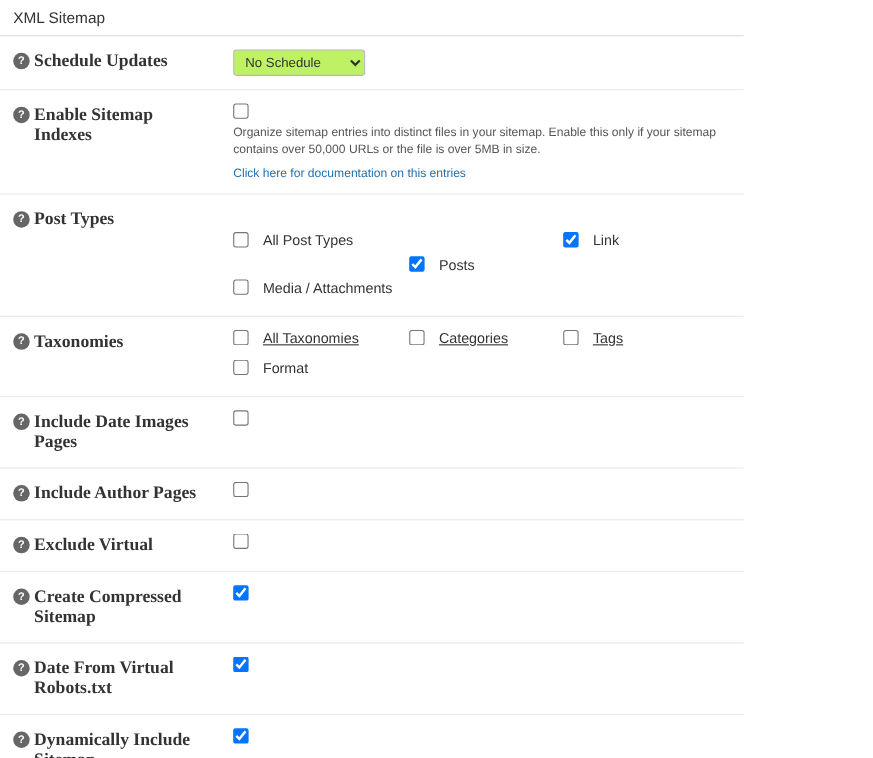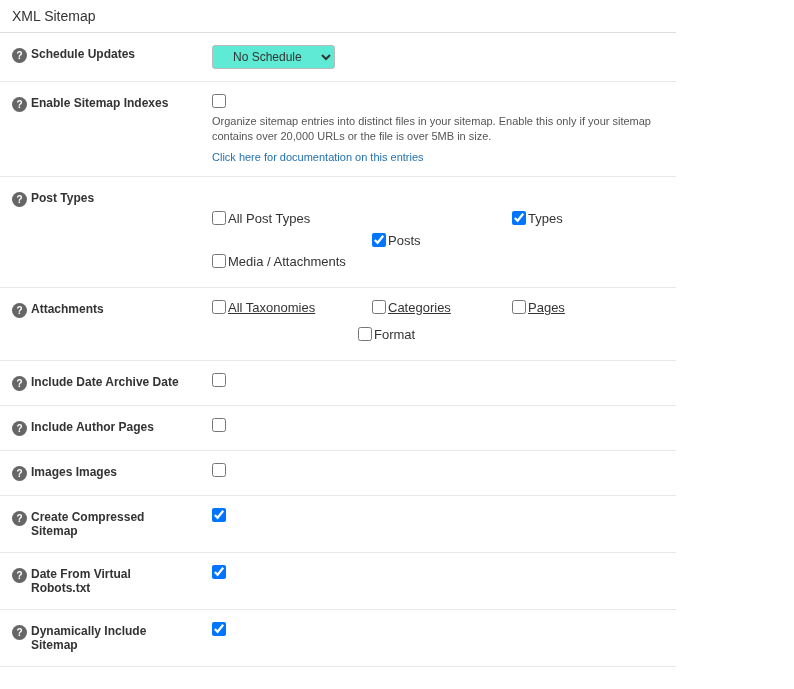--- a/index.html
+++ b/index.html
@@ -55,37 +55,38 @@
       border-radius: 50%;
       background: #666;
       color: #fff;
       font-size: 10px;
       font-weight: bold;
       cursor: pointer;
       flex-shrink: 0;
       margin-top: 1px;
     }
     .label-text {
-      font-size: 12px;
+      font-size: 16px;
       font-weight: bold;
+      font-family: Liberation Serif, serif;
     }
     select.schedule-select {
-      padding: 3px 16px;
+      padding: 3px 6px;
       border: 1px solid #bbb;
       border-radius: 3px;
-      background: #5eead4;
+      background: #bef264;
       font-size: 12px;
       color: #333;
       cursor: pointer;
       min-width: 120px;
     }
     .checkbox-row {
       display: flex;
       align-items: center;
-      gap: 2px;
+      gap: 13px;
       margin-bottom: 6px;
     }
     .checkbox-row input[type="checkbox"] {
       width: 14px;
       height: 14px;
       cursor: pointer;
     }
     .description-text {
       font-size: 11px;
       color: #555;
@@ -131,21 +132,21 @@
       <td class="settings-label-cell">
         <div class="label-with-help">
           <span class="help-icon">?</span>
           <span class="label-text">Enable Sitemap Indexes</span>
         </div>
       </td>
       <td class="settings-control-cell">
         <div class="checkbox-row">
           <input type="checkbox" style="">
         </div>
-        <div class="description-text">Organize sitemap entries into distinct files in your sitemap. Enable this only if your sitemap contains over 20,000 URLs or the file is over 5MB in size.</div>
+        <div class="description-text">Organize sitemap entries into distinct files in your sitemap. Enable this only if your sitemap contains over 50,000 URLs or the file is over 5MB in size.</div>
         <a class="doc-link" href="#">Click here for documentation on this entries</a>
       </td>
     </tr>
 
     <tr class="settings-row">
       <td class="settings-label-cell">
         <div class="label-with-help">
           <span class="help-icon">?</span>
           <span class="label-text">Post Types</span>
         </div>
@@ -155,68 +156,68 @@
           <div style="min-width:160px; margin-bottom:6px;" class="checkbox-row">
             <input type="checkbox" style="">
             <span>All Post Types</span>
           </div>
           <div style="min-width:140px; margin-bottom:6px;margin-top:44px;" class="checkbox-row">
             <input type="checkbox" checked="" style="">
             <span>Posts</span>
           </div>
           <div style="min-width:140px; margin-bottom:6px;" class="checkbox-row">
             <input type="checkbox" checked="" style="">
-            <span>Types</span>
+            <span>Link</span>
           </div>
         </div>
         <div style="display:flex; flex-wrap:wrap;align-items:flex-end;">
           <div style="min-width:160px;" class="checkbox-row">
             <input type="checkbox" style="">
             <span>Media / Attachments</span>
           </div>
         </div>
       </td>
     </tr>
 
     <tr class="settings-row">
       <td class="settings-label-cell">
         <div class="label-with-help">
           <span class="help-icon">?</span>
-          <span class="label-text">Attachments</span>
+          <span class="label-text">Taxonomies</span>
         </div>
       </td>
       <td class="settings-control-cell">
         <div style="display:flex; flex-wrap:wrap; gap:0; margin-bottom:6px;text-decoration:underline;">
           <div style="min-width:160px;" class="checkbox-row">
             <input type="checkbox" style="">
             <span>All Taxonomies</span>
           </div>
           <div style="min-width:140px;" class="checkbox-row">
             <input type="checkbox" style="">
             <span>Categories</span>
           </div>
           <div style="min-width:140px;" class="checkbox-row">
             <input type="checkbox" style="">
-            <span>Pages</span>
-          </div>
-        </div>
-        <div style="display:flex; flex-wrap:wrap;justify-content:center;">
+            <span>Tags</span>
+          </div>
+        </div>
+        <div style="display:flex; flex-wrap:wrap;">
           <div style="min-width:160px;" class="checkbox-row">
             <input type="checkbox" style="">
             <span>Format</span>
           </div>
         </div>
       </td>
     </tr>
 
     <tr class="settings-row">
       <td class="settings-label-cell">
         <div class="label-with-help">
           <span class="help-icon">?</span>
-          <span class="label-text">Include Date Archive Date</span>
+          <span class="label-text">Include Date Images Pages</span>
         </div>
       </td>
       <td class="settings-control-cell">
         <div class="checkbox-row">
           <input type="checkbox" style="">
         </div>
       </td>
     </tr>
 
     <tr class="settings-row">
@@ -230,21 +231,21 @@
         <div class="checkbox-row">
           <input type="checkbox" style="">
         </div>
       </td>
     </tr>
 
     <tr class="settings-row">
       <td class="settings-label-cell">
         <div class="label-with-help">
           <span class="help-icon">?</span>
-          <span class="label-text">Images Images</span>
+          <span class="label-text">Exclude Virtual</span>
         </div>
       </td>
       <td class="settings-control-cell">
         <div class="checkbox-row">
           <input type="checkbox" style="">
         </div>
       </td>
     </tr>
 
     <tr class="settings-row">

